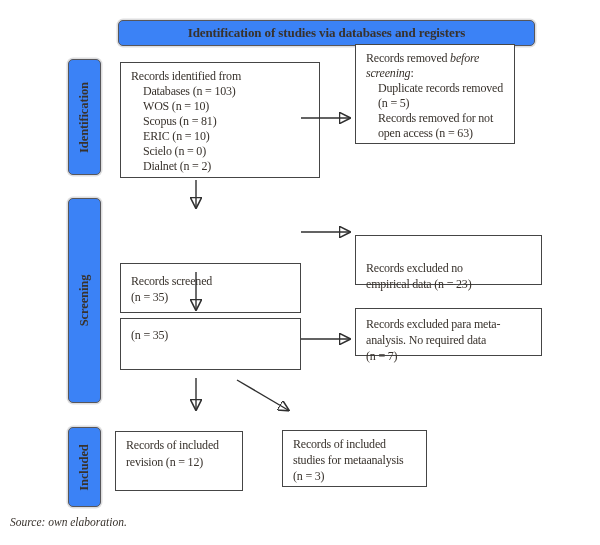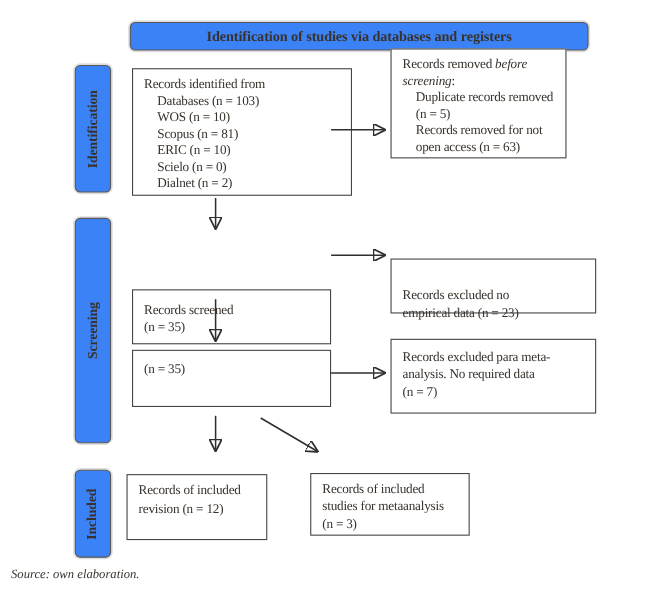--- a/index.html
+++ b/index.html
@@ -50,21 +50,21 @@
     line-height: 15px;
   }
   .fbox .line { white-space: nowrap; }
   .fbox .indent { padding-left: 12px; }
 
   .box-identified        { left: 120px; top: 62px;  width: 200px; height: 116px; }
   .box-removed           { left: 355px; top: 44px;  width: 160px; height: 100px; }
   .box-screened          { left: 120px; top: 219px; width: 181px; height: 50px; padding-top: 9px; line-height: 16px; margin-top: 44px; }
   .box-excluded-empirical{ left: 355px; top: 207px; width: 187px; height: 50px; padding-top: 24px; line-height: 16px; margin-top: 28px; }
   .box-assessed          { left: 120px; top: 318px; width: 181px; height: 52px; padding-top: 8px; line-height: 16px; }
-  .box-excluded-meta     { left: 355px; top: 308px; width: 187px; height: 68px; padding-top: 7px; line-height: 16px; }
+  .box-excluded-meta     { left: 355px; top: 308px; width: 187px; height: 48px; padding-top: 7px; line-height: 16px; }
   .box-included-sys      { left: 115px; top: 431px; width: 128px; height: 60px; padding-top: 5px; line-height: 16.5px; }
   .box-included-meta     { left: 282px; top: 430px; width: 145px; height: 57px; padding-top: 5px; line-height: 16px; }
 
   .source-note {
     left: 10px; top: 516px;
     font-style: italic;
     font-size: 11.5px;
   }
 
   svg.arrows { position: absolute; left: 0; top: 0; pointer-events: none; }

